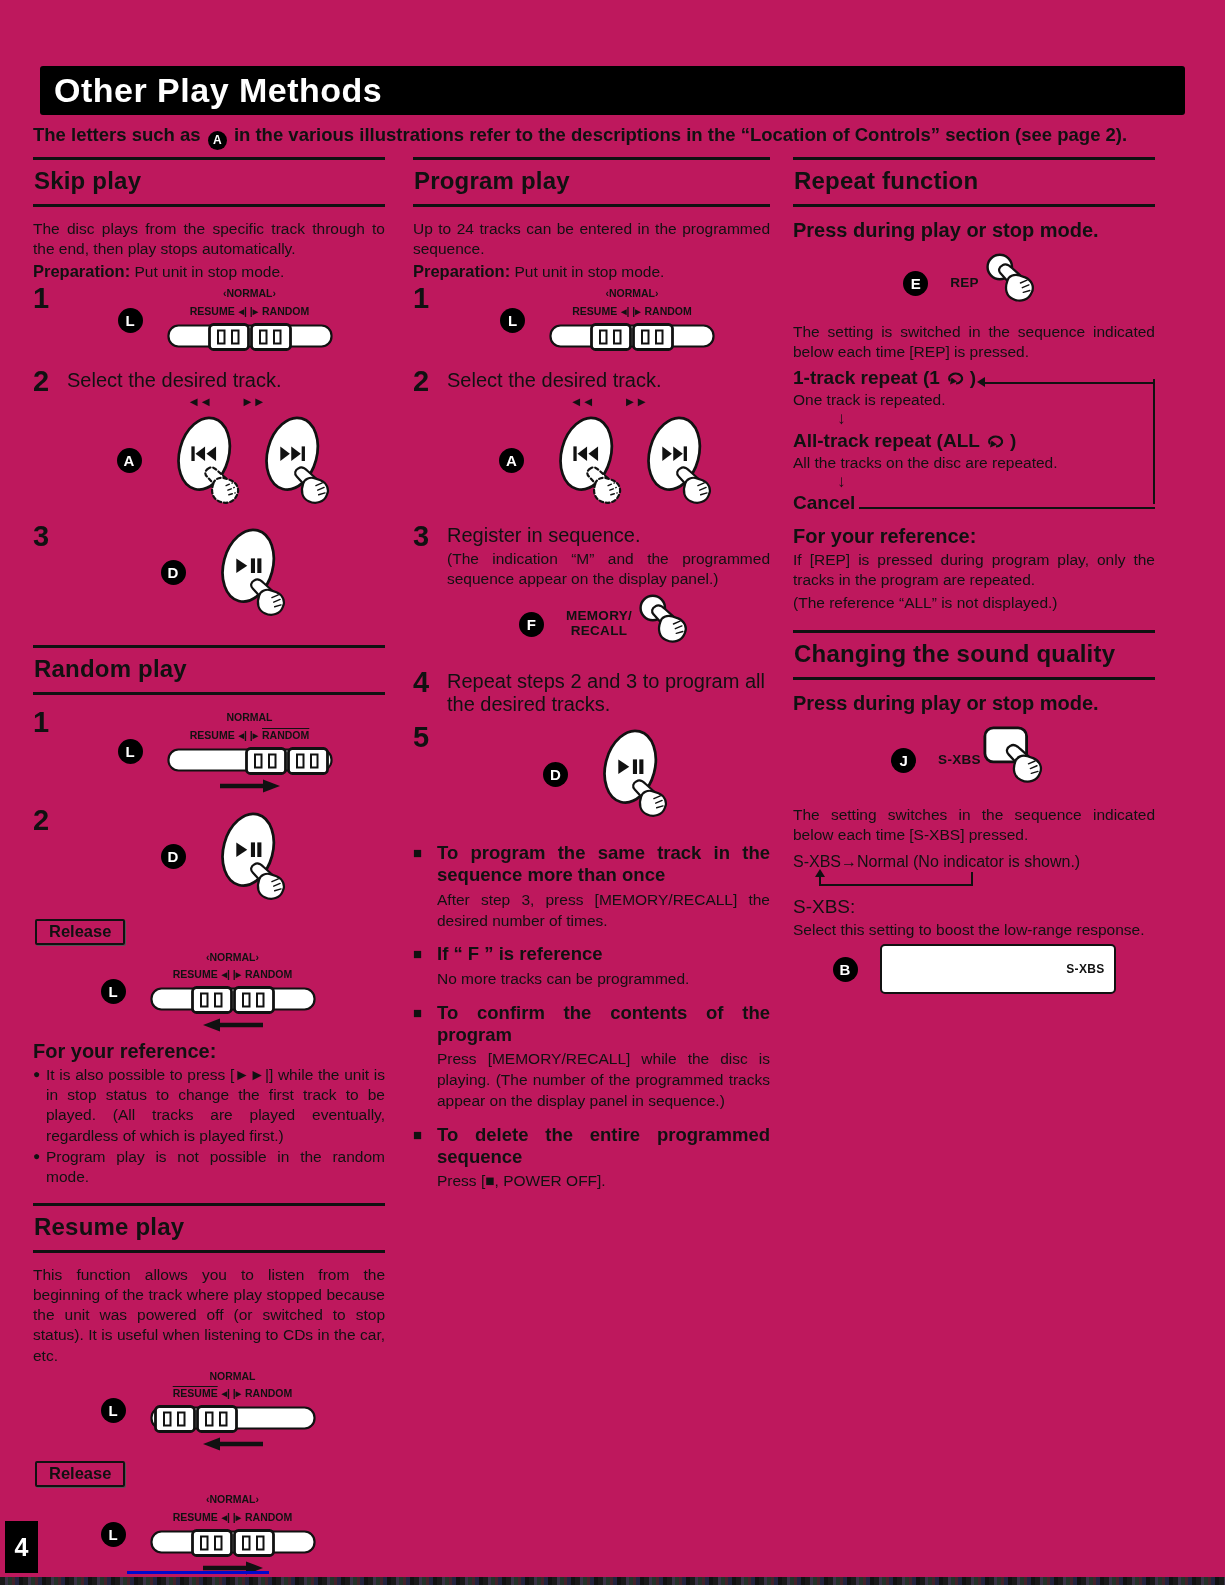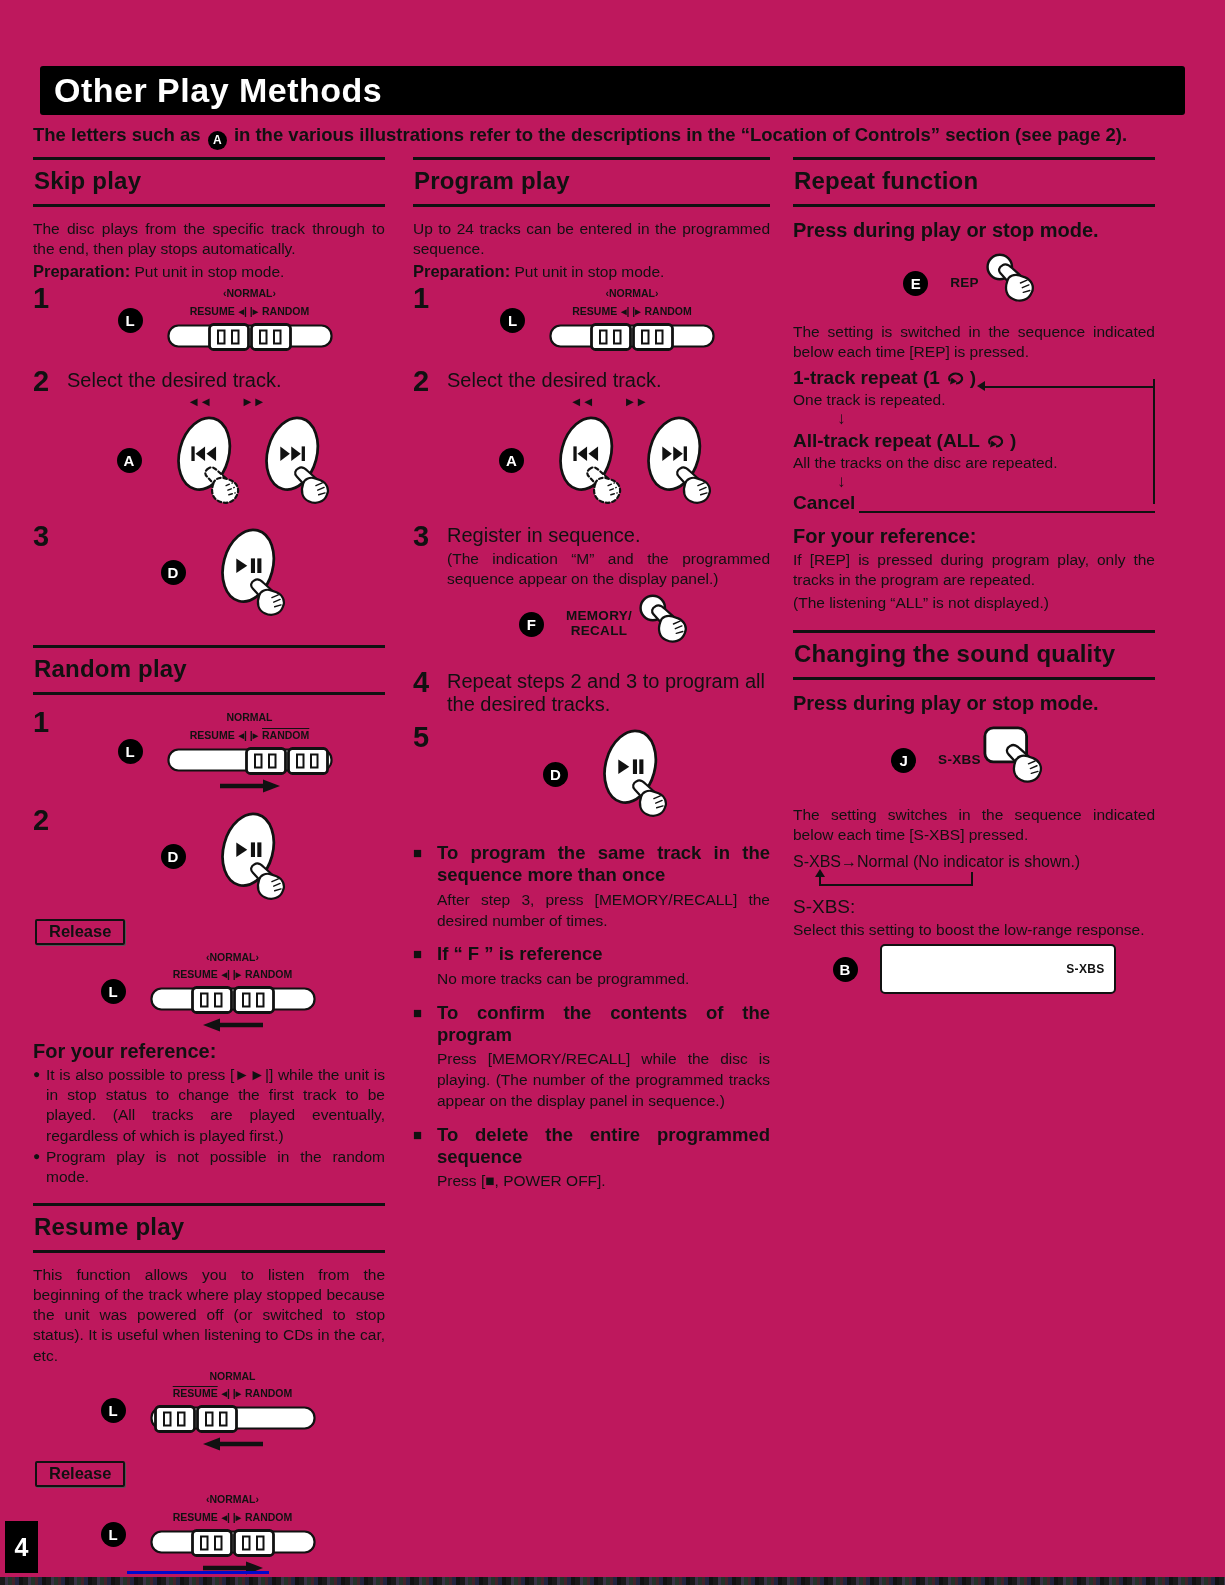--- a/index.html
+++ b/index.html
@@ -53,21 +53,21 @@
   .btext{flex:1;font-size:15.5px;line-height:1.3;text-align:justify;}
   
   .pb{display:flex;margin:12px 0 0;}
   .pbmark{width:24px;flex:none;font-size:15px;line-height:1.45;}
   .pbc{flex:1;}
   .pbtitle{font-size:18.5px;font-weight:bold;line-height:1.2;text-align:justify;}
   .pbbody{font-size:15.5px;line-height:1.35;text-align:justify;margin-top:3px;}
   
   .subtitle{font-size:20px;font-weight:bold;margin:0 0 10px;}
   .repeat-seq{position:relative;padding-right:16px;margin:4px 0 10px;}
-  .rrow{display:flex;align-items:flex-end;}
+  .rrow{display:flex;align-items:center;}
   .rtitle{font-size:19px;font-weight:bold;display:inline-flex;align-items:center;gap:5px;
           white-space:nowrap;line-height:1.25;}
   .conn{flex:1;position:relative;margin-right:-16px;height:1em;}
   .conn::before{content:"";position:absolute;left:4px;right:0;top:12px;border-top:2px solid #111;}
   .conn-arrow::after{content:"";position:absolute;left:-4px;top:7px;
           border:5px solid transparent;border-right:8px solid #111;}
   .rdesc{font-size:15.5px;line-height:1.3;}
   .rdown{font-size:17px;font-weight:bold;margin:0 0 0 44px;line-height:1.1;}
   .bracket{position:absolute;top:13px;bottom:11px;right:0;width:0;border-right:2px solid #111;}
   .loopico{display:inline-block;}
@@ -524,21 +524,21 @@
         <div class="rdown">↓</div>
         <div class="rrow">
           <span class="rtitle">Cancel</span>
           <span class="conn"></span>
         </div>
         <div class="bracket"></div>
       </div>
 
       <div class="reftitle">For your reference:</div>
       <p class="body">If [REP] is pressed during program play, only the tracks in the program are repeated.</p>
-      <p class="body">(The listening “ALL” is not displayed.)</p>
+      <p class="body">(The reference “ALL” is not displayed.)</p>
     </div>
 
     <div class="sec">
       <div class="sechead">Changing the sound quality</div>
       <div class="subtitle">Press during play or stop mode.</div>
 
       <div class="fig">
         <span class="cl">J</span>
         <div class="vbtn">
           <div class="btnlabel">S-XBS</div>

